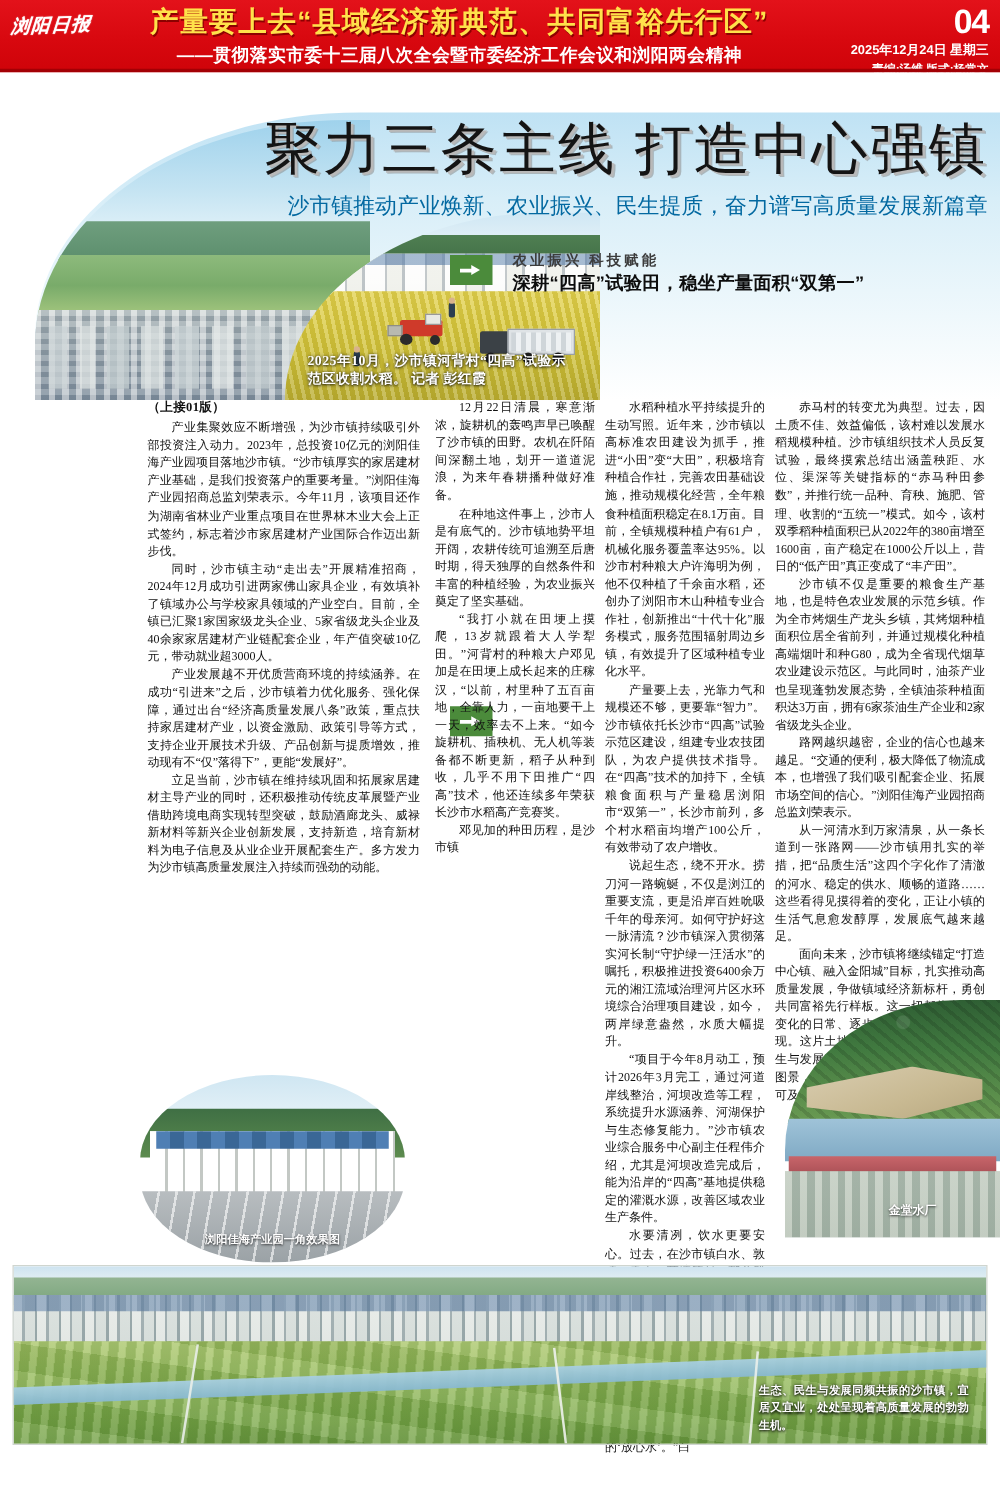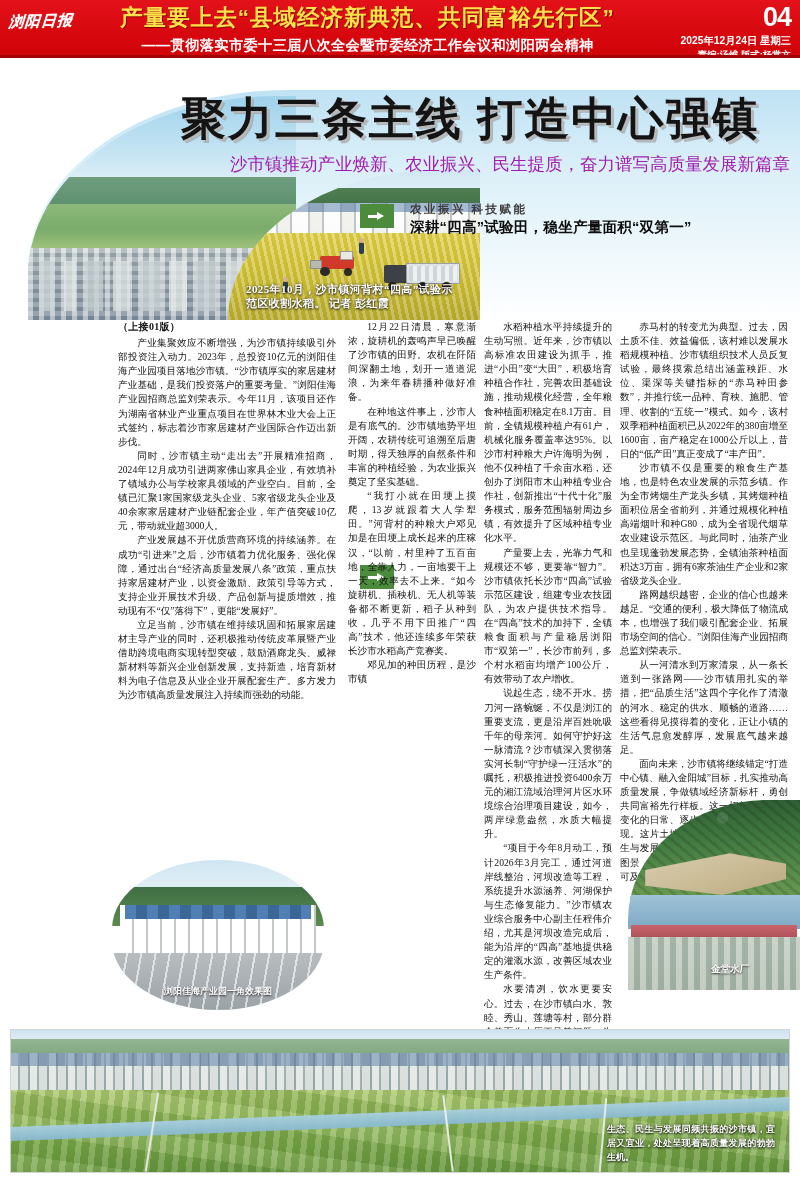--- a/index.html
+++ b/index.html
@@ -132,27 +132,27 @@
     position:absolute; left:18px; bottom:10px; width:210px;
     color:#ffffff; font-size:11px; line-height:14px; font-weight:bold;
     text-shadow: 0 1px 2px rgba(0,0,0,.75), 0 0 3px rgba(0,0,0,.6);
     letter-spacing:.4px;
   }
 
   
   .headline-wrap { position:absolute; left:150px; top:92px; width:640px; }
   .headline {
     font-family:"Liberation Sans","DejaVu Sans",sans-serif;
-    font-weight:bold; font-size:45px; line-height:54px; color:#141414;
-    letter-spacing:2px; white-space:nowrap; text-align:center;
+    font-weight:normal; font-size:45px; line-height:54px; color:#141414;
+    letter-spacing:2px; white-space:nowrap; text-align:right;
     text-shadow: 2px 2px 0 #b9b9b9, 3px 3px 0 rgba(140,140,140,.55);
   }
   .subheadline {
     font-family:"Liberation Sans","DejaVu Sans",sans-serif;
-    font-weight:500; font-size:17.5px; line-height:26px; color:#a21caf;
+    font-weight:500; font-size:17.5px; line-height:26px; color:#0369a1;
     letter-spacing:0px; white-space:nowrap; text-align:right; margin-top:5px;
   }
 
   
   .body-area {
     position:absolute; left:0; top:320px; width:668px; height:640px;
   }
   .col { position:absolute; top:0; font-size:9.6px; line-height:14.1px;
          color:#111; text-align:justify; text-justify:inter-ideograph;
          font-family:"Liberation Serif","DejaVu Serif",serif; }
@@ -250,21 +250,21 @@
     background:repeating-linear-gradient(90deg,#e8eae3 0 6px,#a9b5ab 6px 12px);opacity:.6;}
   .cap-br {
     position:absolute; right:10px; bottom:14px; width:120px; text-align:center;
     color:#fff; font-size:9.5px; line-height:13px; font-weight:bold;
     text-shadow:0 1px 2px rgba(0,0,0,.8);
   }
 
   
   .pano {
     position:absolute; left:10px; top:1012px; width:780px; height:144px;
-    overflow:hidden; border:1px solid #cfd5cf;margin-top:17px;
+    overflow:hidden; border:1px solid #cfd5cf;
   }
   .pn-sky{position:absolute;left:0;top:0;width:100%;height:9%;
     background:linear-gradient(180deg,#cde3f0,#e6f1f3);}
   .pn-far{position:absolute;left:0;top:6%;width:100%;height:16%;
     background:linear-gradient(180deg,#93b492 0%,#7aa57c 100%);}
   .pn-town{position:absolute;left:0;top:16%;width:100%;height:28%;
     background:linear-gradient(180deg,#cfd6d3 0%, #b5c0bd 60%, #a6b2ae 100%);}
   .pn-town:before{content:"";position:absolute;inset:0;
     background:
       repeating-linear-gradient(90deg, #eef1ee 0 7px, #9fadb0 7px 9px, #dfe5e2 9px 17px, #93a3a6 17px 19px);

